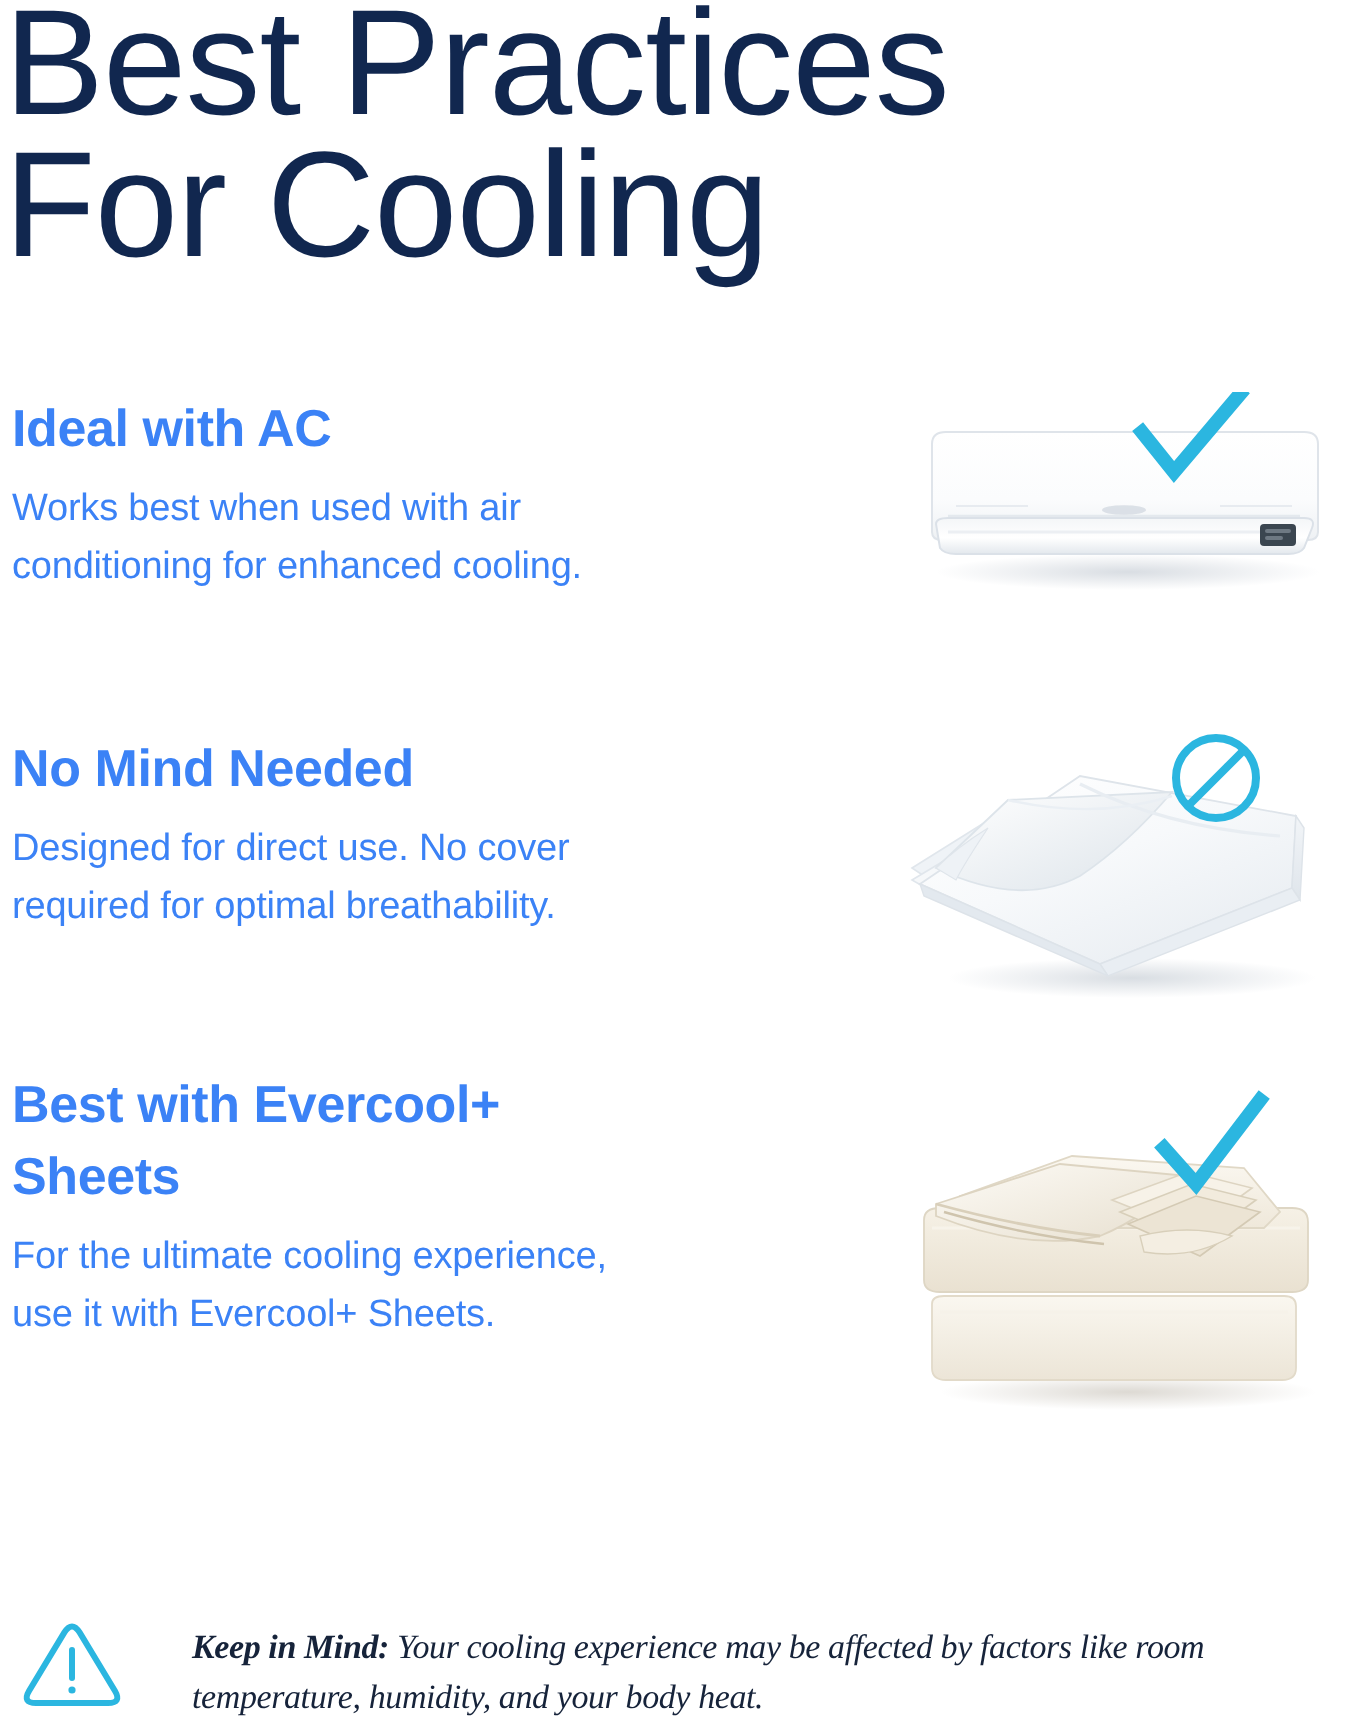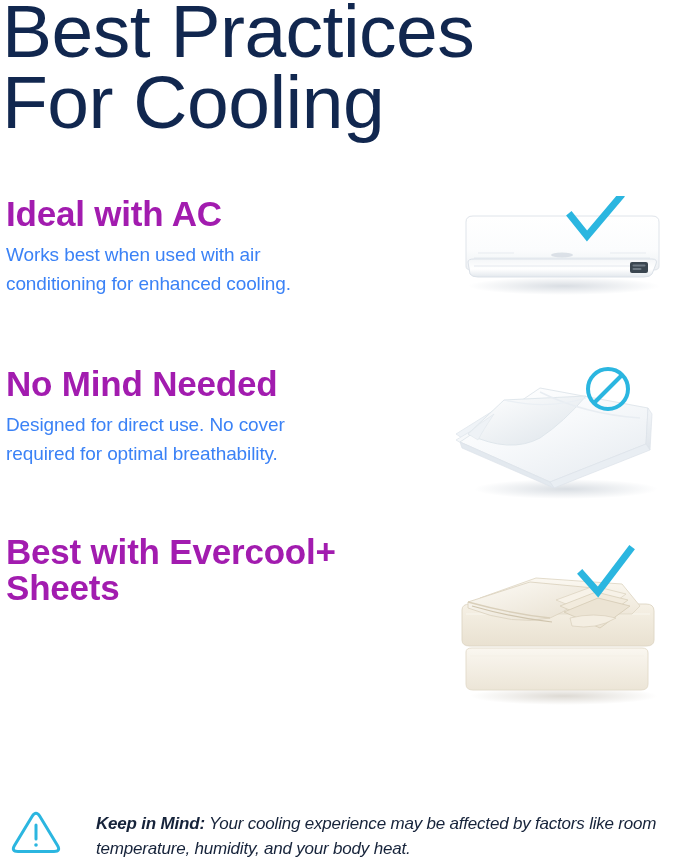--- a/index.html
+++ b/index.html
@@ -43,24 +43,24 @@
 
   .sec-text {
     position: absolute;
     left: 6px;
     top: 0;
     width: 400px;
   }
   .sec-heading {
     font-family: "Liberation Sans", sans-serif;
     font-weight: 700;
-    font-size: 35px;
+    font-size: 26px;
     line-height: 36px;
     letter-spacing: -0.2px;
-    color: #a21caf;
+    color: #3b82f6;
     margin: 0;
     white-space: pre-line;
   }
   .sec-body {
     font-family: "Liberation Sans", sans-serif;
     font-weight: 400;
     font-size: 19px;
     line-height: 29px;
     letter-spacing: -0.1px;
     color: #3b82f6;
@@ -86,21 +86,21 @@
   .warn-icon {
     position: absolute;
     left: 10px;
     top: 8px;
   }
   .footer-text {
     position: absolute;
     left: 96px;
     top: 11px;
     width: 570px;
-    font-family: Liberation Sans, sans-serif;
+    font-family: Liberation Serif, serif;
     font-style: italic;
     font-weight: 400;
     font-size: 17px;
     line-height: 25px;
     letter-spacing: -0.2px;
     color: #16233a;
   }
   .footer-text .lead {
     font-weight: 700;
     font-style: italic;
@@ -217,20 +217,22 @@
       </g>
     </svg>
   </div>
 </div>
 
 <div class="section s3">
 
   <div class="sec-text">
     <div class="sec-heading">Best with Evercool+
 Sheets</div>
+    <div class="sec-body">For the ultimate cooling experience,
+use it with Evercool+ Sheets.</div>
   </div>
 
   <div class="art" style="width:235px;height:165px;top:10px;">
     <svg width="235" height="165" viewBox="0 0 235 165">
       <defs>
         <linearGradient id="crTop" x1="0" y1="0" x2="0" y2="1">
           <stop offset="0%" stop-color="#fbf8f1"></stop>
           <stop offset="100%" stop-color="#efe8da"></stop>
         </linearGradient>
         <linearGradient id="crMid" x1="0" y1="0" x2="0" y2="1">

